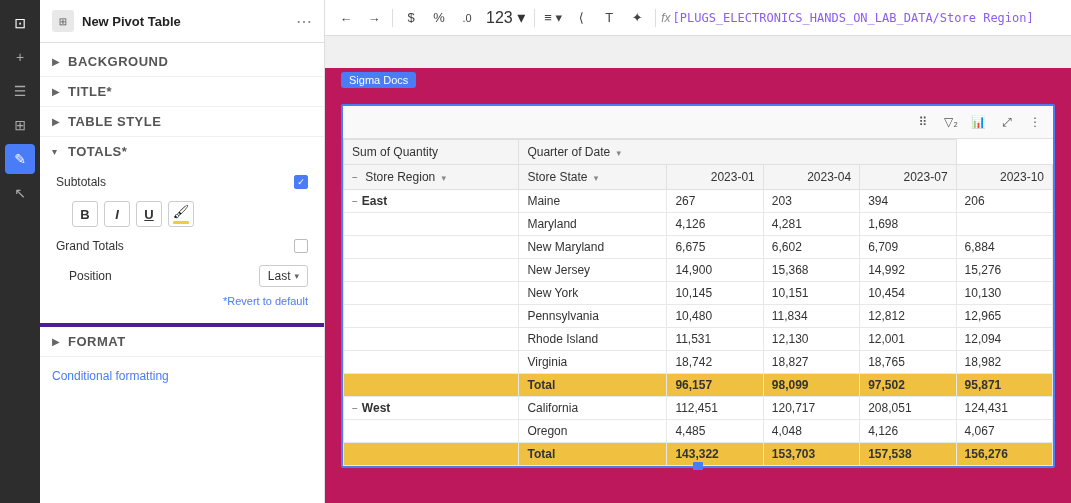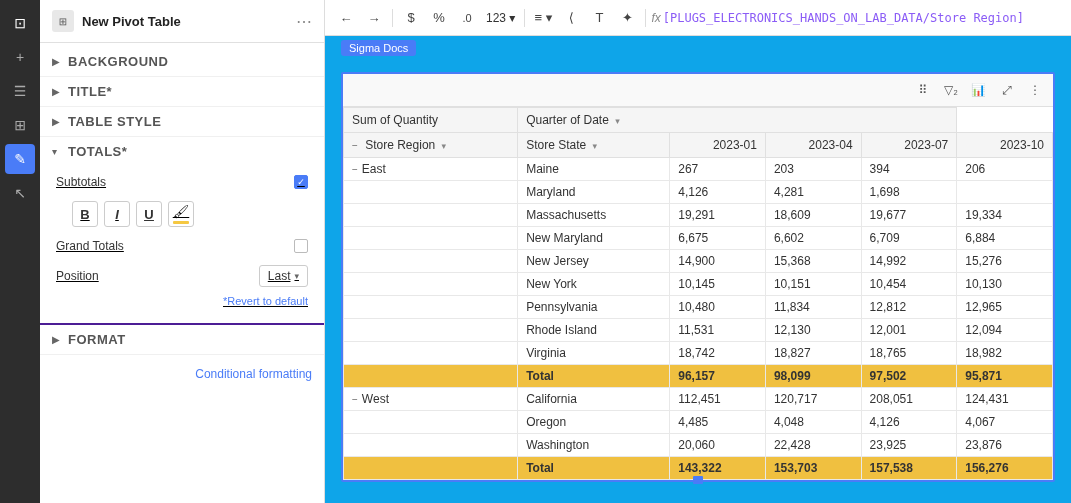--- a/index.html
+++ b/index.html
@@ -11,72 +11,72 @@
     .panel-header-icon { width: 22px; height: 22px; background: #e8e8e8; border-radius: 3px; display: flex; align-items: center; justify-content: center; font-size: 10px; color: #555; flex-shrink: 0; }
     .panel-title { font-size: 13px; font-weight: 600; color: #222; flex: 1; }
     .panel-header-dots { color: #888; font-size: 16px; cursor: pointer; }
 
     .panel-body { flex: 1; overflow-y: auto; padding: 4px 0; }
 
     .section-row { display: flex; align-items: center; padding: 7px 12px; cursor: pointer; border-bottom: 1px solid #f0f0f0; }
     .section-chevron { font-size: 10px; color: #666; margin-right: 6px; width: 10px; }
     .section-label { font-size: 13px; font-weight: 600; color: #555; letter-spacing: 0.5px; text-transform: uppercase; }
 
-    .totals-expanded { padding: 8px 16px 12px; border-bottom: 2px solid #4c1d95; text-decoration: underline; }
+    .totals-expanded { padding: 8px 16px 12px; border-bottom: 4px solid #4c1d95; }
     .totals-header { display: flex; align-items: center; padding: 7px 12px 4px; cursor: pointer; }
     .totals-header .section-chevron { margin-right: 6px; }
 
     .subtotals-row { display: flex; align-items: center; justify-content: space-between; padding: 4px 0 8px; }
     .subtotals-label { font-size: 12px; color: #333; }
     .checkbox-checked { width: 14px; height: 14px; background: #4a7cf7; border: 1px solid #4a7cf7; border-radius: 2px; display: flex; align-items: center; justify-content: center; color: white; font-size: 9px; cursor: pointer; }
     .checkbox-unchecked { width: 14px; height: 14px; background: #fff; border: 1px solid #bbb; border-radius: 2px; cursor: pointer; }
 
     .format-icons { display: flex; gap: 6px; padding: 4px 0 8px 16px; }
     .fmt-btn { width: 26px; height: 26px; border: 1px solid #ccc; background: #fff; border-radius: 3px; display: flex; align-items: center; justify-content: center; cursor: pointer; font-size: 13px; font-weight: bold; color: #333; }
     .fmt-btn.underline { text-decoration: underline; }
     .color-indicator { width: 26px; height: 26px; border: 1px solid #ccc; background: #fff; border-radius: 3px; display: flex; flex-direction: column; align-items: center; justify-content: center; cursor: pointer; }
     .color-bar { width: 16px; height: 3px; background: #f5c842; margin-top: 2px; border-radius: 1px; }
 
     .grand-totals-row { display: flex; align-items: flex-end; justify-content: space-between; padding: 4px 0 8px; }
     .grand-totals-label { font-size: 12px; color: #333; }
 
-    .position-row { display: flex; align-items: center; justify-content: space-between; padding: 4px 0; }
+    .position-row { display: flex; align-items: center; justify-content: space-between; padding: 4px 0; margin-left: 13px; }
     .position-label { font-size: 12px; color: #333; }
     .position-select { display: flex; align-items: center; gap: 4px; border: 1px solid #ccc; border-radius: 3px; padding: 3px 8px; cursor: pointer; font-size: 12px; color: #333; background: #fff; }
     .position-select-arrow { font-size: 9px; color: #666; }
 
     .revert-link { color: #4a7cf7; font-size: 11px; cursor: pointer; text-align: right; display: block; padding: 4px 0; }
 
-    .conditional-formatting { padding: 12px; text-align: right; }
+    .conditional-formatting { padding: 12px; text-align: left; }
     .conditional-formatting a { color: #4a7cf7; font-size: 12px; cursor: pointer; }
 
     
     .main-area { flex: 1; display: flex; flex-direction: column; overflow: hidden; }
     .toolbar { display: flex; align-items: center; padding: 0 8px; height: 36px; background: #fff; border-bottom: 1px solid #ddd; gap: 2px; }
     .tb-btn { width: 26px; height: 26px; display: flex; align-items: center; justify-content: center; cursor: pointer; border-radius: 3px; color: #444; font-size: 13px; }
     .tb-separator { width: 1px; height: 18px; background: #ddd; margin: 0 3px; }
-    .tb-text { font-size: 12px; color: #333; padding: 0 4px; cursor: pointer; border-radius: 3px; text-align: right; }
+    .tb-text { font-size: 16px; color: #333; padding: 0 4px; cursor: pointer; border-radius: 3px; text-align: right; }
     .fx-label { font-size: 12px; color: #888; font-style: italic; }
     .formula-content { font-size: 12px; color: #8b5cf6; font-family: monospace; }
 
     
-    .table-container { flex: 1; overflow: auto; padding: 16px; background: #0ea5e9; position: relative; }
+    .table-container { flex: 1; overflow: auto; padding: 16px; background: #be185d; position: relative; margin-top: 32px; }
     .sigma-badge { position: absolute; top: 4px; left: 16px; background: #4a7cf7; color: white; font-size: 11px; padding: 2px 8px; border-radius: 3px; z-index: 10; }
 
     .pivot-wrapper { background: #fff; border: 2px solid #4a7cf7; border-radius: 2px; position: relative; margin-top: 20px; }
     .table-toolbar { display: flex; justify-content: flex-end; padding: 4px 6px; border-bottom: 1px solid #e0e0e0; gap: 4px; background: #f9f9f9; }
     .table-tb-btn { width: 24px; height: 24px; display: flex; align-items: center; justify-content: center; cursor: pointer; border-radius: 3px; color: #555; font-size: 12px; }
 
     table { border-collapse: collapse; width: 100%; font-size: 12px; }
     th { background: #f5f5f5; border: 1px solid #e0e0e0; padding: 5px 8px; text-align: left; font-weight: 500; color: #333; white-space: nowrap; }
     th.number { text-align: right; }
     td { border: 1px solid #e8e8e8; padding: 4px 8px; color: #333; white-space: nowrap; }
     td.number { text-align: left; }
     tr.total-row td { background: #f0c040; font-weight: 600; }
-    .store-region-cell { color: #333; font-weight: 400; }
+    .store-region-cell { color: #333; font-weight: 700; }
     .expand-icon { font-size: 10px; color: #666; margin-right: 4px; cursor: pointer; }
     .col-header-filter { font-size: 9px; color: #888; margin-left: 3px; cursor: pointer; }
 
     .resize-handle { position: absolute; bottom: -4px; left: 50%; transform: translateX(-50%); width: 10px; height: 8px; background: #4a7cf7; border-radius: 1px; }
 
     
     .left-sidebar { width: 40px; background: #2d2d2d; display: flex; flex-direction: column; align-items: center; padding: 8px 0; gap: 4px; flex-shrink: 0; }
     .sidebar-icon { width: 30px; height: 30px; display: flex; align-items: center; justify-content: center; border-radius: 4px; cursor: pointer; color: #aaa; font-size: 14px; }
     .sidebar-icon.active { color: #fff; }
     .sidebar-icon.blue-active { background: #4a7cf7; color: #fff; }
@@ -240,28 +240,20 @@
             <tr>
               <td></td>
               <td>Maryland</td>
               <td class="number">4,126</td>
               <td class="number">4,281</td>
               <td class="number">1,698</td>
               <td class="number"></td>
             </tr>
             <tr>
               <td></td>
-              <td>Massachusetts</td>
-              <td class="number">19,291</td>
-              <td class="number">18,609</td>
-              <td class="number">19,677</td>
-              <td class="number">19,334</td>
-            </tr>
-            <tr>
-              <td></td>
               <td>New Maryland</td>
               <td class="number">6,675</td>
               <td class="number">6,602</td>
               <td class="number">6,709</td>
               <td class="number">6,884</td>
             </tr>
             <tr>
               <td></td>
               <td>New Jersey</td>
               <td class="number">14,900</td>
@@ -318,28 +310,20 @@
               <td class="number">124,431</td>
             </tr>
             <tr>
               <td></td>
               <td>Oregon</td>
               <td class="number">4,485</td>
               <td class="number">4,048</td>
               <td class="number">4,126</td>
               <td class="number">4,067</td>
             </tr>
-            <tr>
-              <td></td>
-              <td>Washington</td>
-              <td class="number">20,060</td>
-              <td class="number">22,428</td>
-              <td class="number">23,925</td>
-              <td class="number">23,876</td>
-            </tr>
             <tr class="total-row">
               <td></td>
               <td>Total</td>
               <td class="number">143,322</td>
               <td class="number">153,703</td>
               <td class="number">157,538</td>
               <td class="number">156,276</td>
             </tr>
           </tbody>
       </table>

